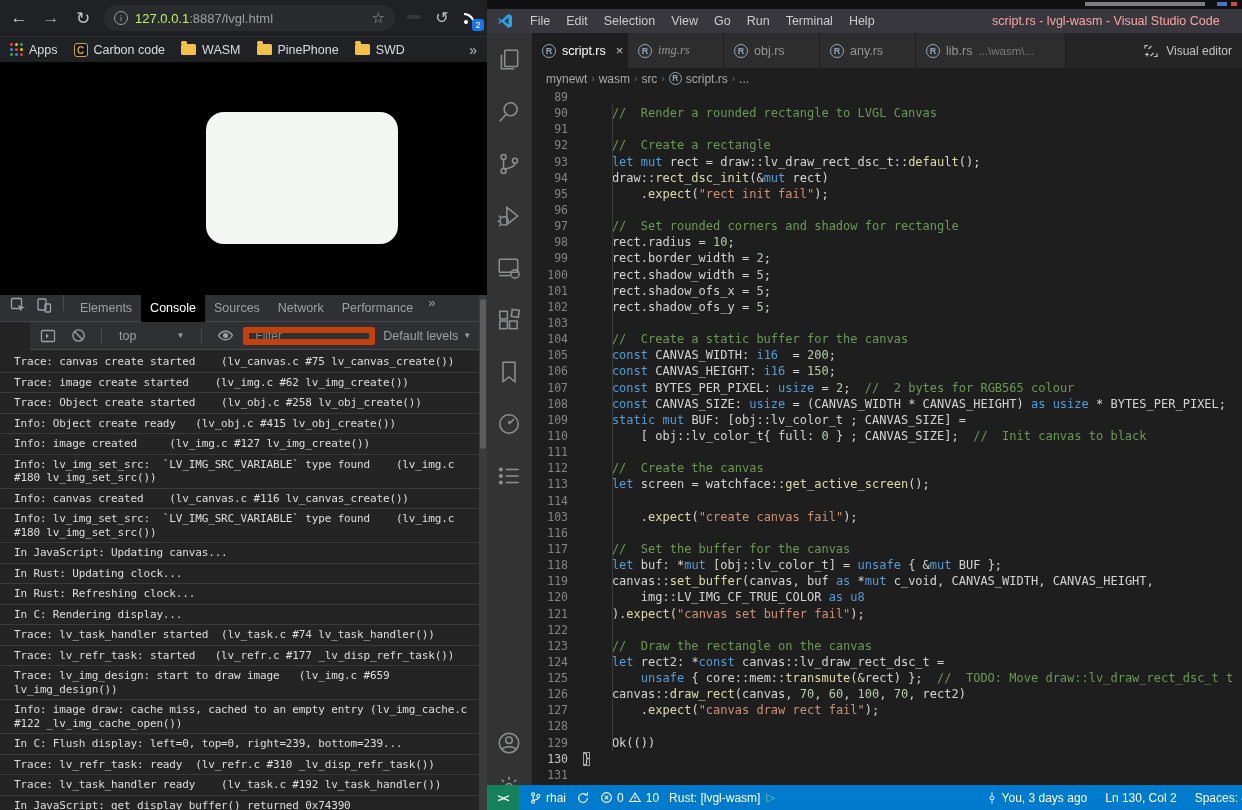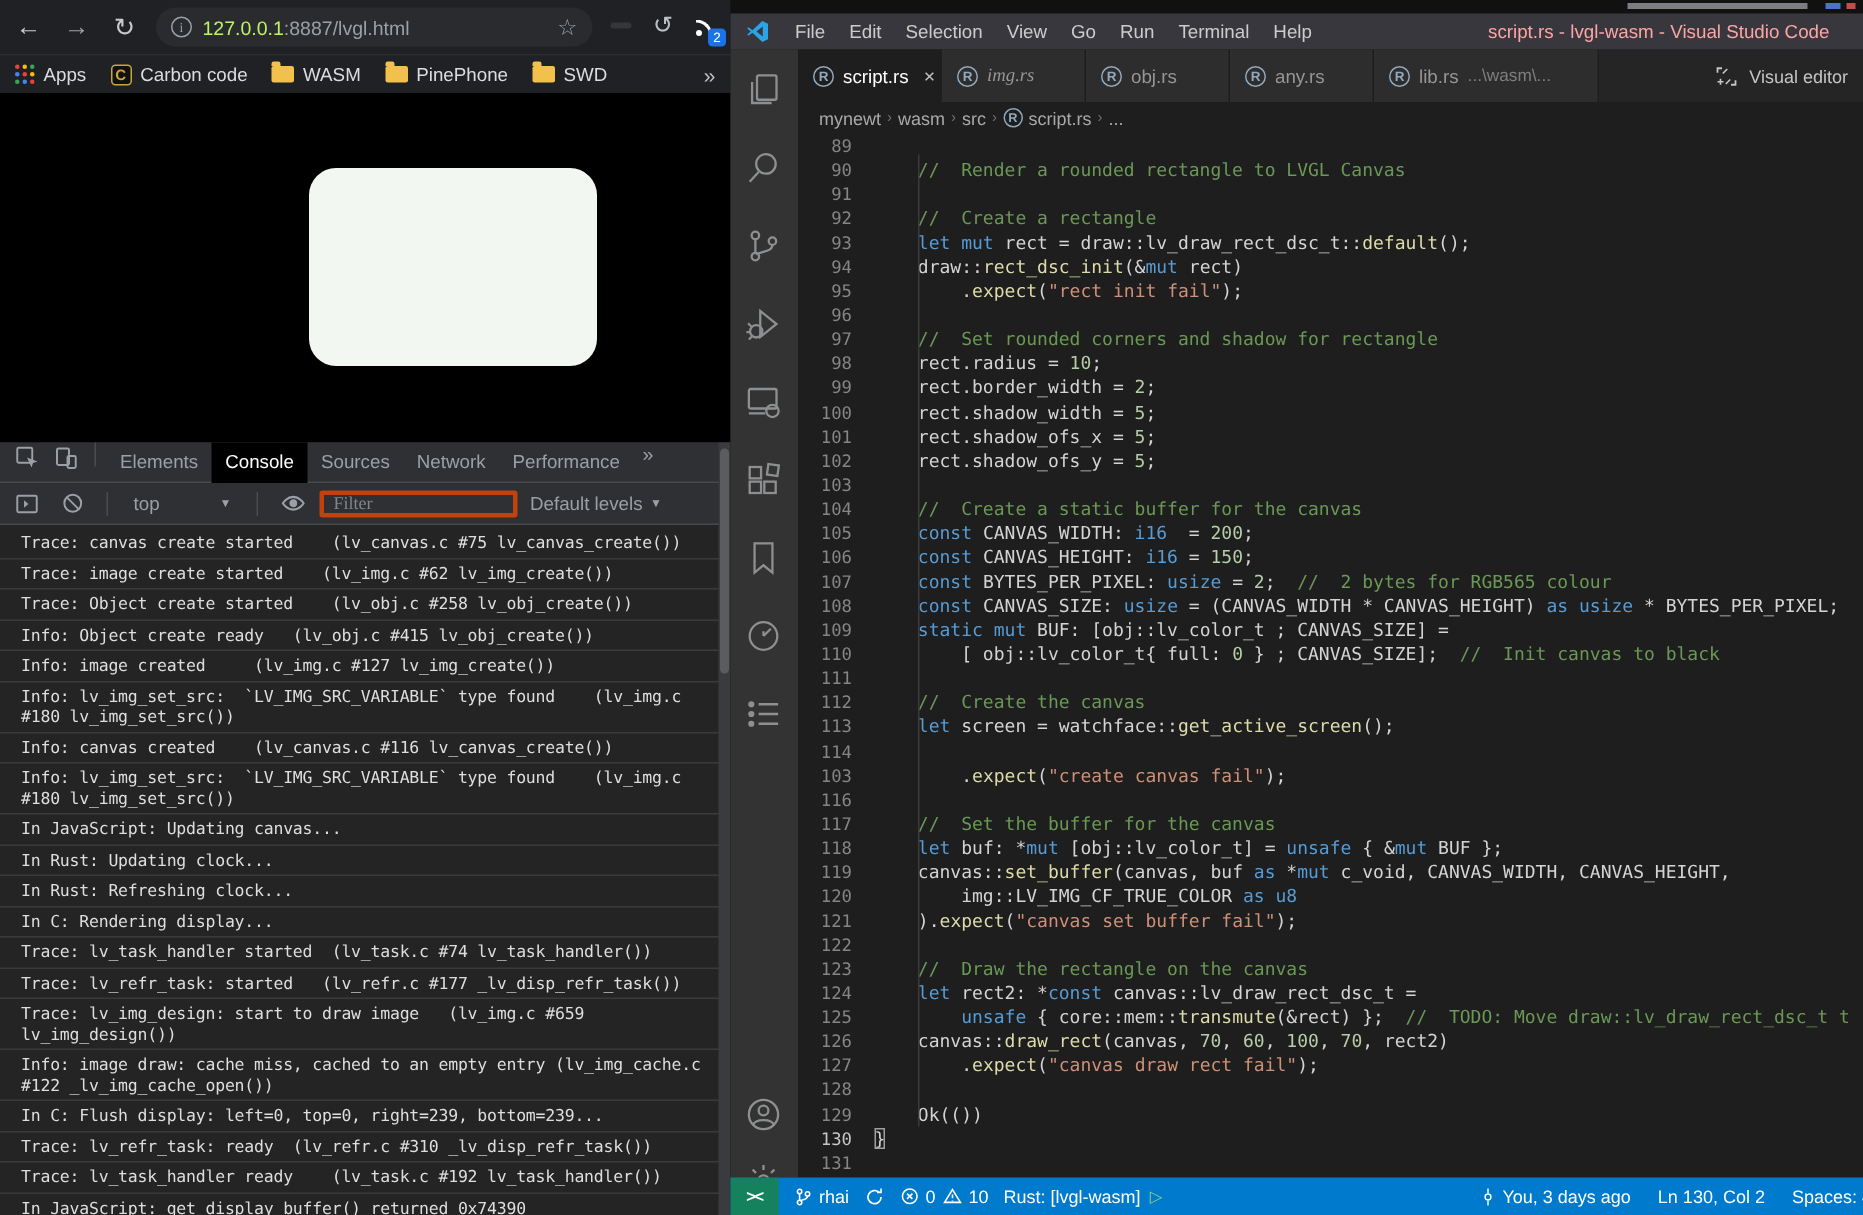--- a/index.html
+++ b/index.html
@@ -52,25 +52,25 @@
   
   #devtools { position:absolute; left:0; top:295px; width:487px; height:515px; background:#242424; }
   #dt-tabbar { height:27px; background:#2f3034; border-bottom:1px solid #47484c; display:flex; align-items:flex-start;
                padding:0 6px; gap:2px; color:#9aa0a6; }
   .dt-ic { width:24px; height:20px; display:flex; align-items:center; justify-content:center; }
   .dt-sep { width:1px; height:16px; background:#4a4b4f; margin:0 5px; }
   .dt-tab { padding:0 9px; height:27px; line-height:27px; font-size:12.5px; white-space:nowrap; }
   .dt-tab.active { background:#000; color:#fff; }
   .dt-more { margin-left:4px; font-size:13px; }
   #dt-toolbar { height:28px; background:#2f3034; border-bottom:1px solid #47484c; display:flex; align-items:center;
-                padding:0 6px; gap:6px; color:#9aa0a6; }
+                padding:0 6px; gap:6px; color:#9aa0a6;margin-left:30px; }
   #dt-context { display:flex; align-items:center; gap:40px; font-size:12.5px; padding:0 6px; }
   .caret { font-size:8px; color:#9aa0a6; }
-  #dt-filter { width:132px; height:18px; background:transparent; border:3px solid #c2410c; border-radius:2px;
-               color:#e8eaed; font-size:12px; padding:0 6px; font-family:Liberation Serif, serif;}
+  #dt-filter { width:132px; height:18px; background:transparent; border:6px solid #c2410c; border-radius:2px;
+               color:#e8eaed; font-size:12px; padding:0 6px; font-family:Liberation Sans, sans-serif;}
   #dt-filter::placeholder { color:#80868b; }
   #dt-levels { display:flex; align-items:center; gap:5px; font-size:12.5px; margin-left:2px; white-space:nowrap;}
   #dt-console { position:absolute; left:0; top:57px; width:487px; bottom:0; overflow:hidden; }
   .con-row { border-bottom:1px solid #3a3a3a; padding:3px 10px 3px 14px; }
   .con-row pre { font-family:"DejaVu Sans Mono", monospace; font-size:11px; letter-spacing:-0.15px;
                  line-height:13.5px; color:#dedede; white-space:pre-wrap; word-break:break-word; width:454px; }
   #browser-scrollbar { position:absolute; right:0; top:295px; width:8px; bottom:0; background:#3a3b3e; }
   #browser-scrollbar .thumb { position:absolute; left:1px; right:1px; top:4px; height:150px; background:#5b5c60; border-radius:3px;}
 
   

